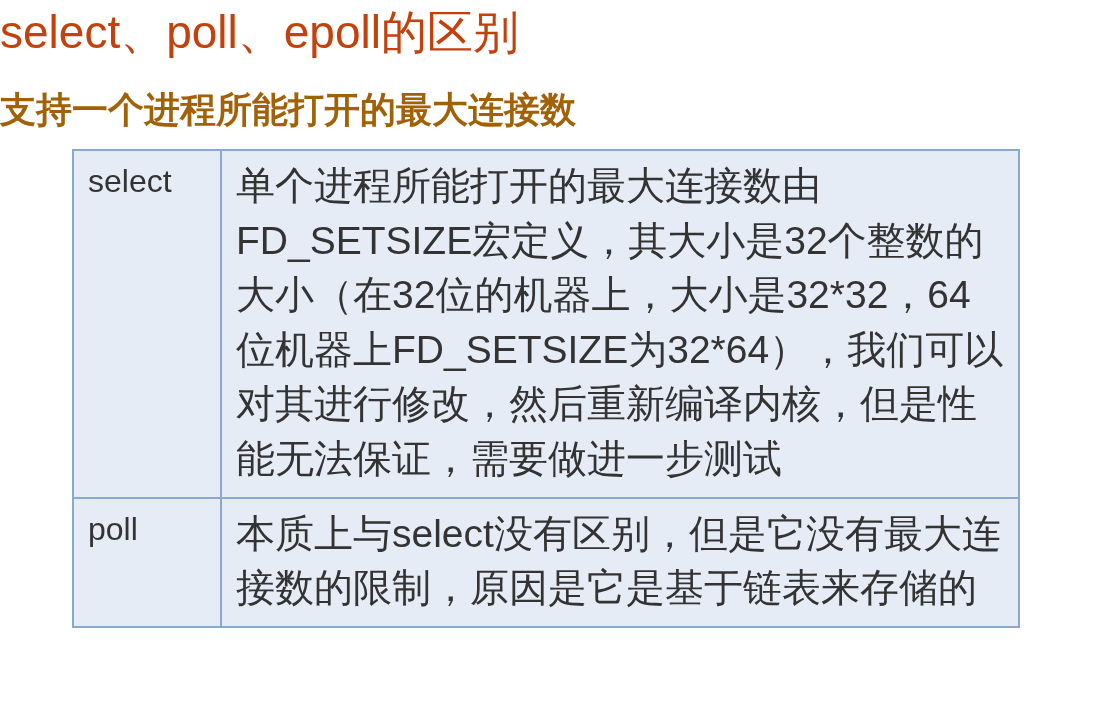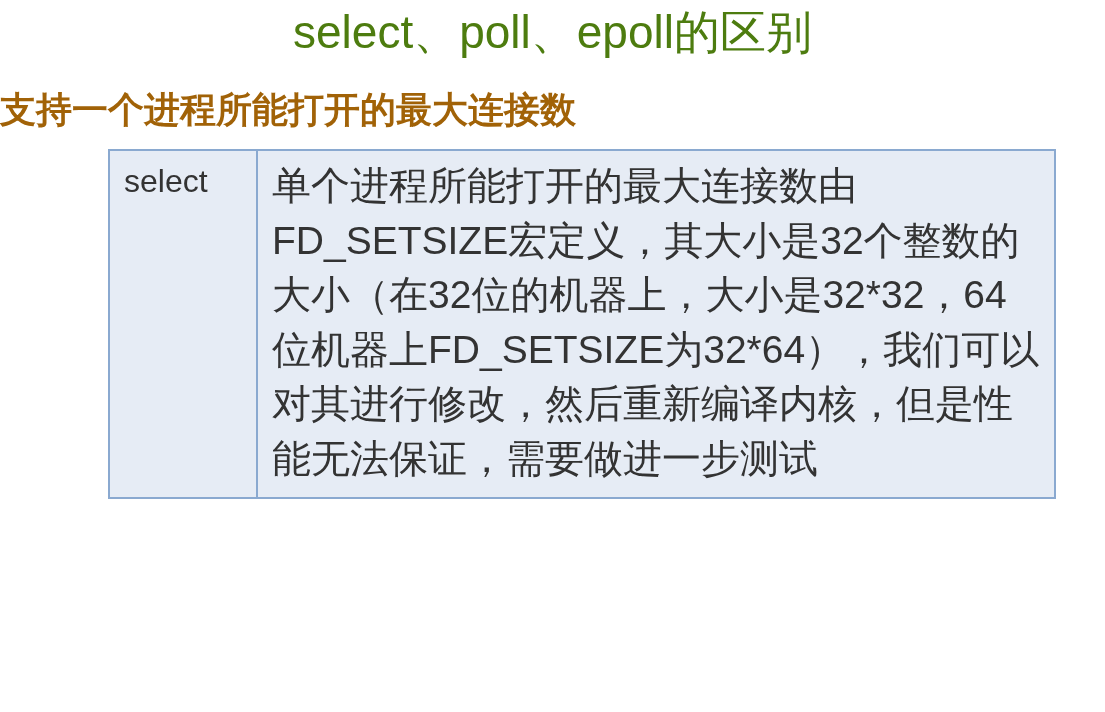--- a/index.html
+++ b/index.html
@@ -11,35 +11,34 @@
       width: 1105px;
       height: 712px;
       background: #ffffff;
       font-family: "Microsoft YaHei", "SimSun", sans-serif;
       color: #333333;
       padding: 0;
       overflow: hidden;
     }
     .title {
       font-size: 46px;
-      color: #4d7c0f;
-      text-align: center;
+      color: #c2410c;
       padding-top: 2px;
       padding-bottom: 22px;
       font-weight: normal;
     }
     .subtitle {
       font-size: 36px;
       color: #a16207;
       font-weight: bold;
       padding-left: 0px;
       padding-bottom: 14px;
     }
     .table-wrap {
-      padding-left: 108px;
+      padding-left: 72px;
       padding-right: 40px;
     }
     table {
       border-collapse: collapse;
       width: 948px;
     }
     td {
       border: 2px solid #8aa9d0;
       padding: 8px 14px 10px 14px;
       font-size: 39px;
@@ -66,15 +65,19 @@
 
 <div class="subtitle">支持一个进程所能打开的最大连接数</div>
 
 <div class="table-wrap">
   <table>
     <tbody>
         <tr class="shaded">
       <td class="label">select</td>
       <td>单个进程所能打开的最大连接数由FD_SETSIZE宏定义，其大小是32个整数的大小（在32位的机器上，大小是32*32，64位机器上FD_SETSIZE为32*64），我们可以对其进行修改，然后重新编译内核，但是性能无法保证，需要做进一步测试</td>
     </tr>
+    <tr class="shaded">
+      <td class="label">poll</td>
+      <td>本质上与select没有区别，但是它没有最大连接数的限制，原因是它是基于链表来存储的</td>
+    </tr>
   </tbody>
     </table>
 </div>
 
 </body></html>

